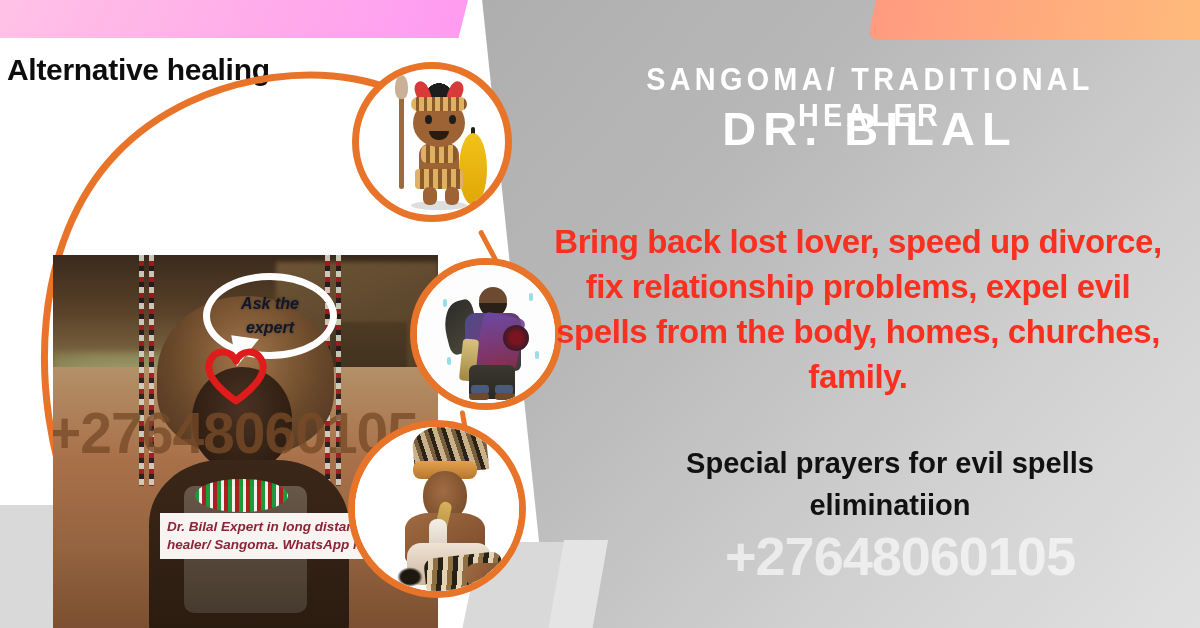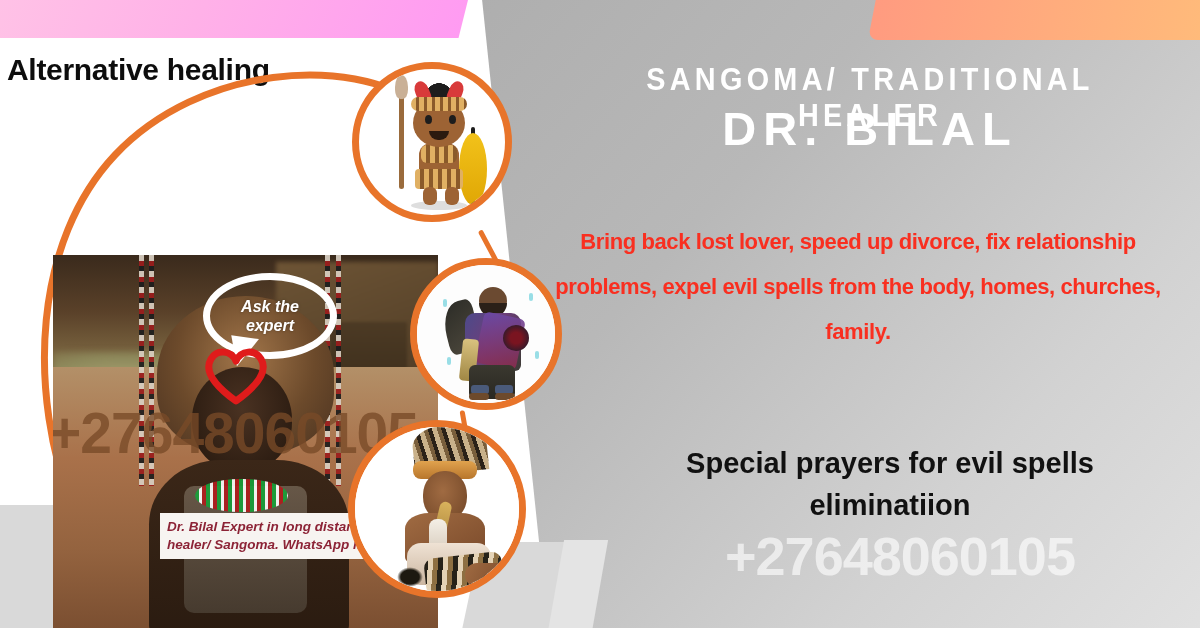--- a/index.html
+++ b/index.html
@@ -75,22 +75,22 @@
     background:linear-gradient(180deg,#3b2718 0%,#2a1b10 100%);}
   #fig-vest{position:absolute;left:34%;top:62%;width:32%;height:34%;
     background:linear-gradient(180deg,#6f6050,#4b4034);opacity:.85;border-radius:10px;}
   #fig-neck-beads{position:absolute;left:37%;top:60%;width:24%;height:9%;border-radius:50%;
     background:repeating-linear-gradient(90deg,#18a03a 0 4px,#ffffff 4px 7px,#b01d1d 7px 11px);
     opacity:.92;filter:blur(.3px);}
 
   
   #bubble{position:absolute;left:150px;top:18px;width:120px;height:72px;border-radius:50%;
     border:7px solid #ffffff;display:flex;align-items:center;justify-content:center;}
-  #bubble-text{color:#ffffff;font-style:italic;font-weight:700;font-size:16px;
-    line-height:19px;text-align:center;text-shadow:0 0 3px rgba(0,0,0,.35);}
+  #bubble-text{color:#0f172a;font-style:italic;font-weight:700;font-size:16px;
+    line-height:24px;text-align:center;text-shadow:0 0 3px rgba(0,0,0,.35);}
   #bubble-tail{position:absolute;left:176px;top:82px;width:0;height:0;
     border-left:10px solid transparent;border-right:18px solid transparent;border-top:30px solid #ffffff;
     transform:rotate(8deg);}
 
   
   #heart{position:absolute;left:148px;top:88px;width:70px;height:64px;}
 
   
   #photo-phone{
     position:absolute;left:-5px;top:145px;width:420px;
@@ -199,21 +199,21 @@
     color:#ffffff;font-size:31px;font-weight:700;letter-spacing:4.6px;
     font-family:"Liberation Sans Narrow","Liberation Sans",sans-serif;
     transform:scaleX(.93);transform-origin:center;
   }
   #doctor-name{
     position:absolute;left:556px;top:94px;width:628px;text-align:center;
     color:#ffffff;font-size:47px;font-weight:700;letter-spacing:7px;line-height:70px;
   }
   #services{
     position:absolute;left:538px;top:219px;width:640px;text-align:center;
-    color:#f92f20;font-size:22px;font-weight:700;line-height:45px;letter-spacing:-.4px;
+    color:#f92f20;font-size:33px;font-weight:700;line-height:45px;letter-spacing:-.4px;
   }
   #prayers{
     position:absolute;left:610px;top:442px;width:560px;text-align:center;
     color:#111111;font-size:29px;font-weight:700;line-height:42px;
   }
   #watermark-phone{
     position:absolute;left:610px;top:525px;width:580px;text-align:center;
     color:rgba(255,255,255,.62);font-size:54px;font-weight:700;letter-spacing:-1px;
   }
 </style>

